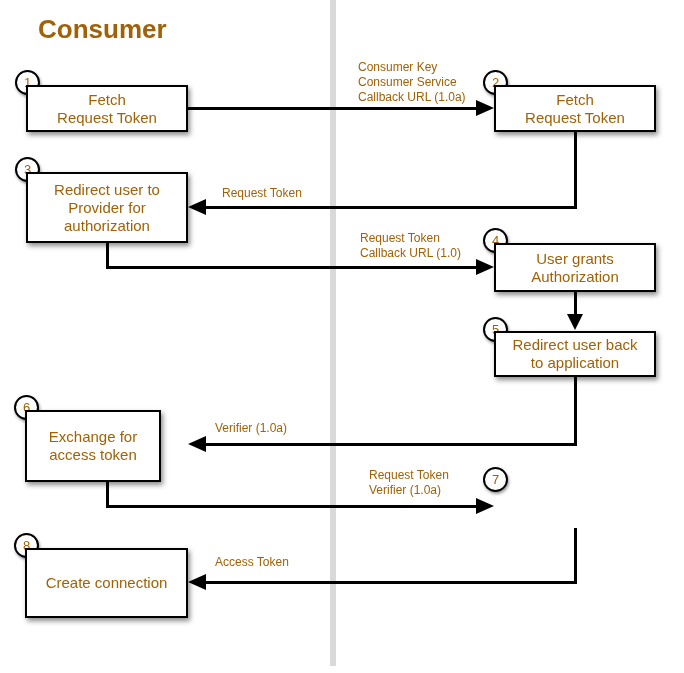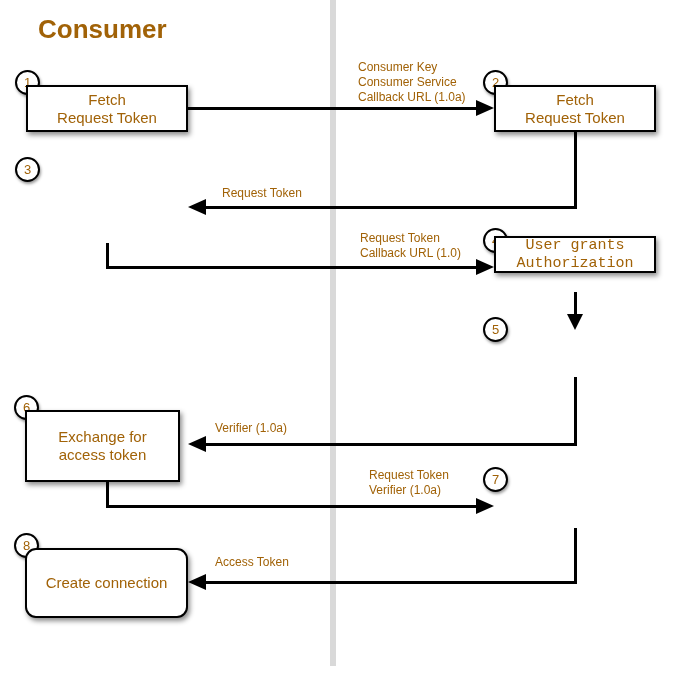--- a/index.html
+++ b/index.html
@@ -109,25 +109,34 @@
     </div>
 
   <div class="node" style="left:26px;top:85px;width:162px;height:47px;">
       <span class="lbl">Fetch
 Request Token</span>
     </div>
   <div class="node" style="left:494px;top:85px;width:162px;height:47px;">
       <span class="lbl">Fetch
 Request Token</span>
     </div>
-  <div class="node" style="left:494px;top:236px;width:162px;height:37px;font-family:Liberation Mono, monospace;">
+  <div class="node" style="left:26px;top:172px;width:162px;height:71px;">
+      <span class="lbl">Redirect user to
+Provider for
+authorization</span>
+    </div>
+  <div class="node" style="left:494px;top:243px;width:162px;height:49px;">
       <span class="lbl">User grants
 Authorization</span>
     </div>
-  <div class="node" style="left:25px;top:410px;width:155px;height:72px;">
+  <div class="node" style="left:494px;top:331px;width:162px;height:46px;">
+      <span class="lbl">Redirect user back
+to application</span>
+    </div>
+  <div class="node" style="left:25px;top:410px;width:136px;height:72px;">
       <span class="lbl">Exchange for
 access token</span>
     </div>
-  <div class="node" style="left:25px;top:548px;width:163px;height:70px;border-radius:11px;">
+  <div class="node" style="left:25px;top:548px;width:163px;height:70px;">
       <span class="lbl">Create connection</span>
     </div>
 
 </div>
 
 </body></html>

